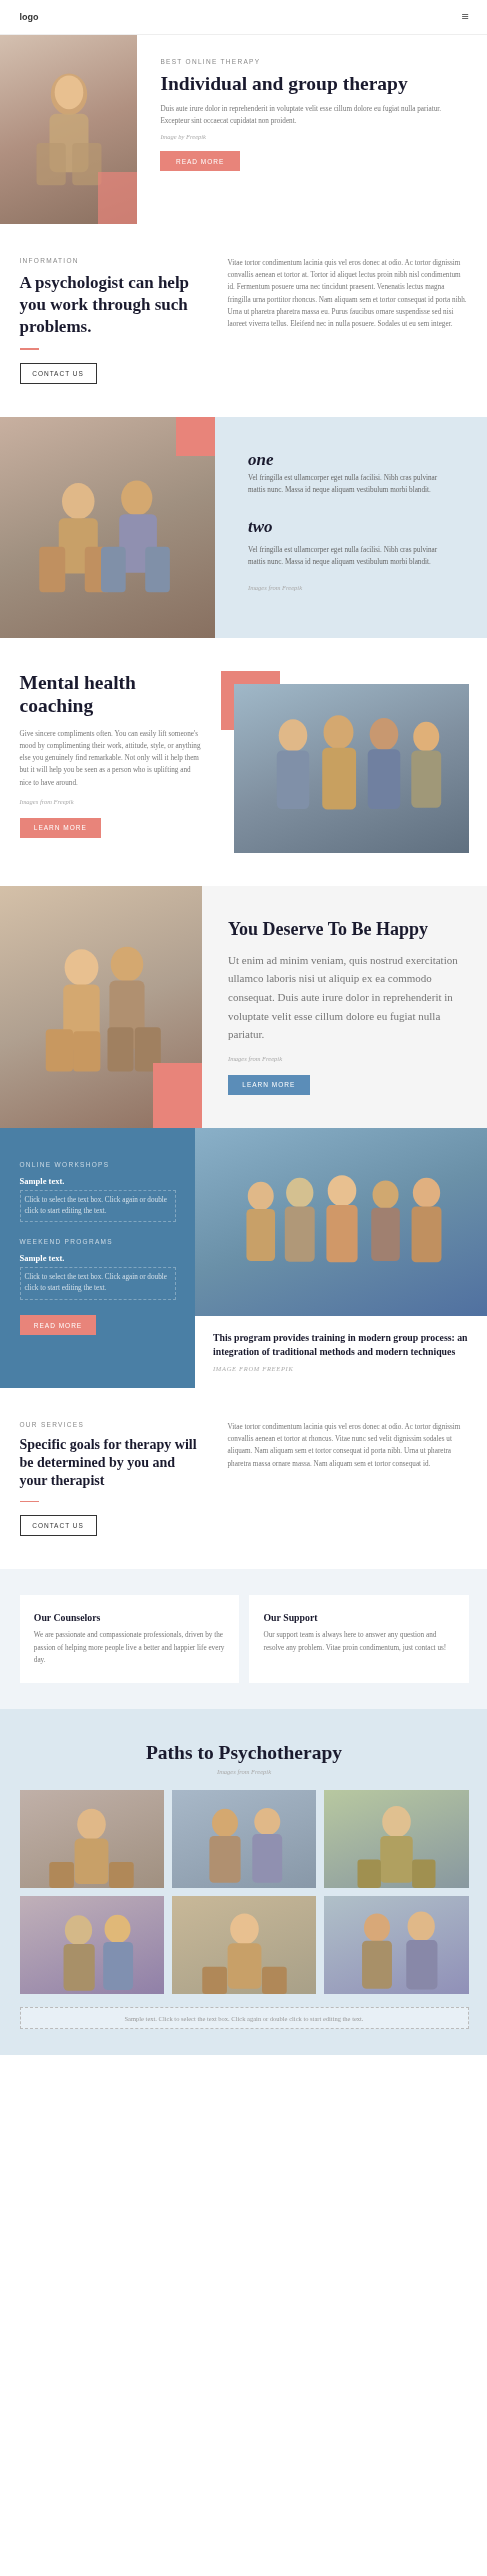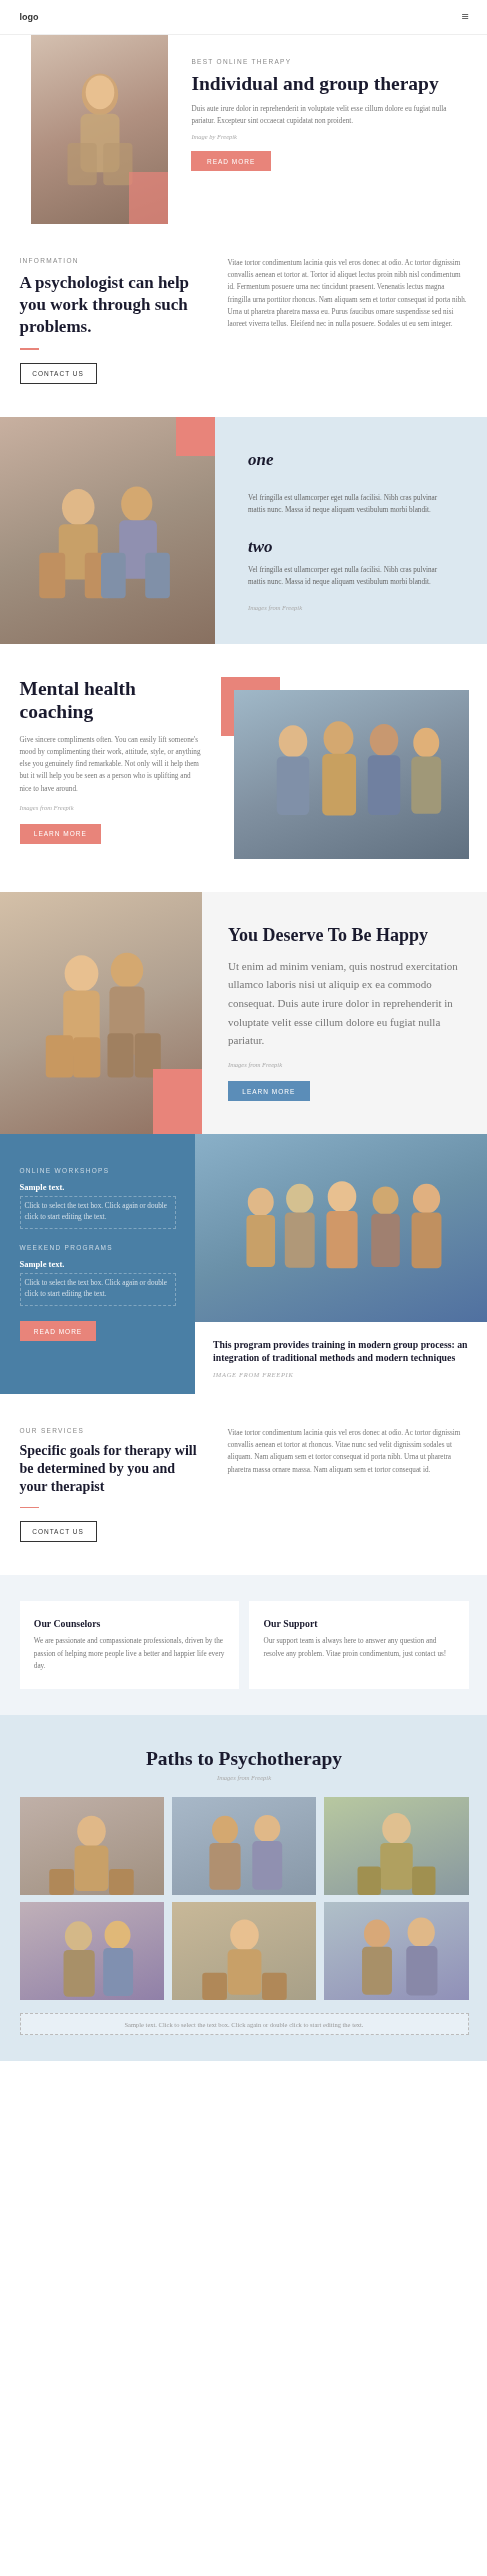--- a/index.html
+++ b/index.html
@@ -12,21 +12,21 @@
     }
   </style>
 </head>
 <body>
 
 <nav>
   <span style="font-size:9px;font-weight:bold;color:#333;font-family:Arial,sans-serif;">logo</span>
   <span style="font-size:13px;color:#333;cursor:pointer;">≡</span>
 </nav>
 
-<section style="display:flex;min-height:189px;background:#6d28d9;margin-left:31px;">
+<section style="display:flex;min-height:189px;background:#6d28d9;">
 
   <div style="width:137px;min-width:137px;position:relative;overflow:hidden;">
     <div style="width:100%;height:100%;background:linear-gradient(160deg,#d4c0b0 0%,#b09080 50%,#8a7060 100%);min-height:189px;display:flex;align-items:center;justify-content:center;">
 
       <svg width="78" height="130" viewBox="0 0 120 200">
         <ellipse cx="60" cy="45" rx="28" ry="32" fill="#d4a870" opacity="0.8"></ellipse>
         <rect x="30" y="75" width="60" height="90" rx="10" fill="#c8a878" opacity="0.8"></rect>
         <ellipse cx="60" cy="42" rx="22" ry="26" fill="#e8c090"></ellipse>
         <rect x="10" y="120" width="45" height="65" rx="6" fill="#b89870" opacity="0.7"></rect>
         <rect x="65" y="120" width="45" height="65" rx="6" fill="#b89870" opacity="0.7"></rect>
@@ -72,21 +72,21 @@
 
         <ellipse cx="175" cy="75" rx="24" ry="27" fill="#d4a870"></ellipse>
         <rect x="148" y="100" width="58" height="90" rx="8" fill="#9090b0"></rect>
         <rect x="120" y="150" width="38" height="70" rx="6" fill="#8090a8"></rect>
         <rect x="188" y="150" width="38" height="70" rx="6" fill="#8090a8"></rect>
       </svg>
     </div>
   </div>
 
   <div style="flex:1;padding:33px 33px;background:#dce8f0;">
-    <h3 style="font-size:17px;font-style:italic;color:#1a1a2e;margin-bottom:22px;">one</h3>
+    <h3 style="font-size:17px;font-style:italic;color:#1a1a2e;margin-bottom:2px;">one</h3>
     <p style="font-size:7.2px;color:#666;line-height:1.7;margin-bottom:21px;">Vel fringilla est ullamcorper eget nulla facilisi. Nibh cras pulvinar mattis nunc. Massa id neque aliquam vestibulum morbi blandit.</p>
     <h3 style="font-size:17px;font-style:italic;color:#1a1a2e;margin-bottom:6.5px;">two</h3>
     <p style="font-size:7.2px;color:#666;line-height:1.7;margin-bottom:15.6px;">Vel fringilla est ullamcorper eget nulla facilisi. Nibh cras pulvinar mattis nunc. Massa id neque aliquam vestibulum morbi blandit.</p>
     <p style="font-size:6.5px;color:#aaa;font-style:italic;">Images from Freepik</p>
   </div>
 </section>
 
 <section style="display:flex;padding:33px 19.5px;gap:19.5px;background:#fff;min-height:221px;">
   <div style="width:182px;min-width:182px;">
     <h2 style="font-size:19.5px;font-weight:bold;color:#1a1a2e;line-height:1.2;margin-bottom:10.4px;">Mental health coaching</h2>

